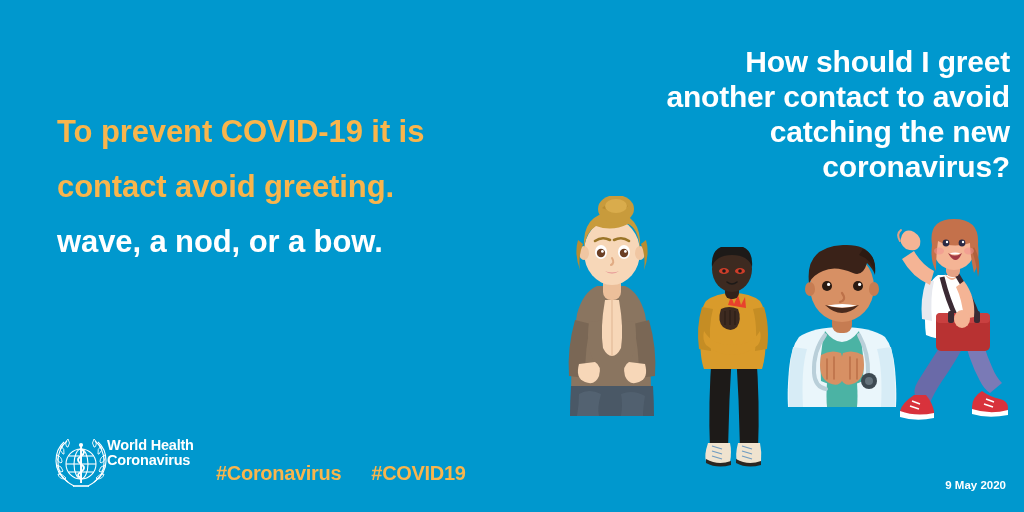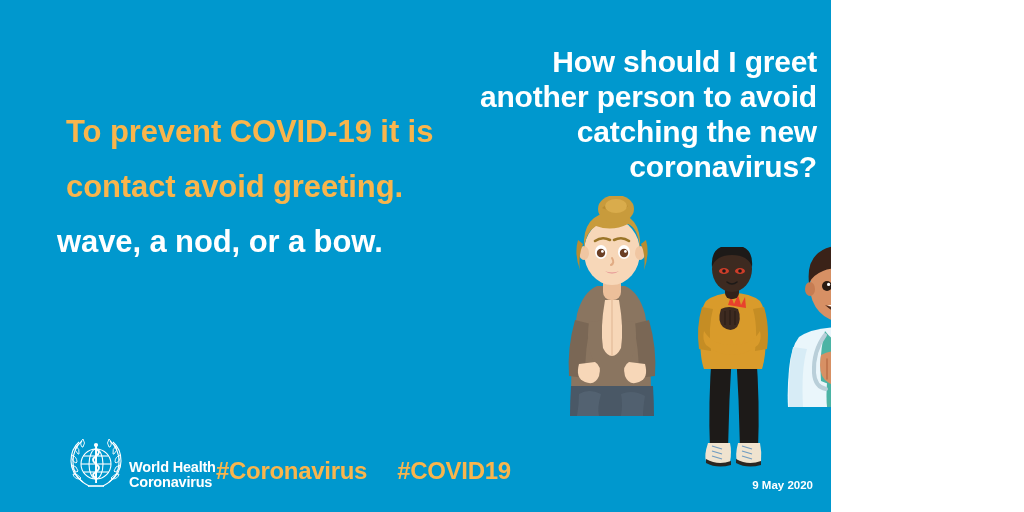--- a/index.html
+++ b/index.html
@@ -2,26 +2,25 @@
 <html><head>
 <meta charset="utf-8">
 <style>
   html, body {
     margin: 0;
     padding: 0;
     background: #ffffff;
   }
   #poster {
     position: relative;
-    width: 813px;
+    width: 1024px;
     height: 512px;
     background: #0098ce;
     overflow: hidden;
     font-family: "Liberation Sans", sans-serif;
-    padding-left: 18px;
   }
 
   
   #headline {
     position: absolute;
     top: 44px;
     right: 14px;
     width: 470px;
     text-align: right;
     color: #ffffff;
@@ -37,49 +36,48 @@
     position: absolute;
     left: 57px;
     top: 104px;
     width: 470px;
     font-size: 31px;
     font-weight: bold;
     line-height: 55px;
     letter-spacing: -0.1px;
   }
   #bodycopy .bc-line { display: block; white-space: nowrap; }
-  .amber { color: #f9b54c; margin-left: 9px; }
+  .amber { color: #f9b54c; }
   .white { color: #ffffff; }
 
   
   #who-logo {
     position: absolute;
-    left: 70px;
+    left: 55px;
     bottom: 22px;
     display: flex;
-    align-items: flex-end;
-    gap: 7px;
+    align-items: flex-start;
   }
   #who-wordmark {
     color: #ffffff;
     font-size: 14.5px;
     font-weight: bold;
     line-height: 1.02;
     letter-spacing: -0.2px;
   }
   #who-wordmark span { display: block; }
 
   #hashtags {
     position: absolute;
     left: 216px;
     bottom: 27px;
     display: flex;
     gap: 30px;
     color: #f9b54c;
-    font-size: 24px;
+    font-size: 20px;
     font-weight: bold;
     letter-spacing: -0.3px;
   }
 
   #datestamp {
     position: absolute;
     right: 18px;
     bottom: 21px;
     color: #ffffff;
     font-size: 11.5px;
@@ -293,21 +291,21 @@
       <ellipse cx="75" cy="32" rx="5" ry="3.4" fill="#f08f8f" opacity="0.55"></ellipse>
 
       <path d="M54 34 q8 14 14 0 q-7 5 -14 0z" fill="#a33a44"></path>
       <path d="M55.5 34.5 q6 -2 11 0 q-6 2 -11 0z" fill="#ffffff"></path>
     </svg>
 
   </div>
 
   <div id="headline">
     <span class="hl-line">How should I greet</span>
-    <span class="hl-line">another person to avoid</span>
+    <span class="hl-line">another contact to avoid</span>
     <span class="hl-line">catching the new</span>
     <span class="hl-line">coronavirus?</span>
   </div>
 
   <div id="bodycopy">
     <span class="bc-line amber">To prevent COVID-19 it is</span>
     <span class="bc-line amber">contact avoid greeting.</span>
     <span class="bc-line white">wave, a nod, or a bow.</span>
   </div>
 

